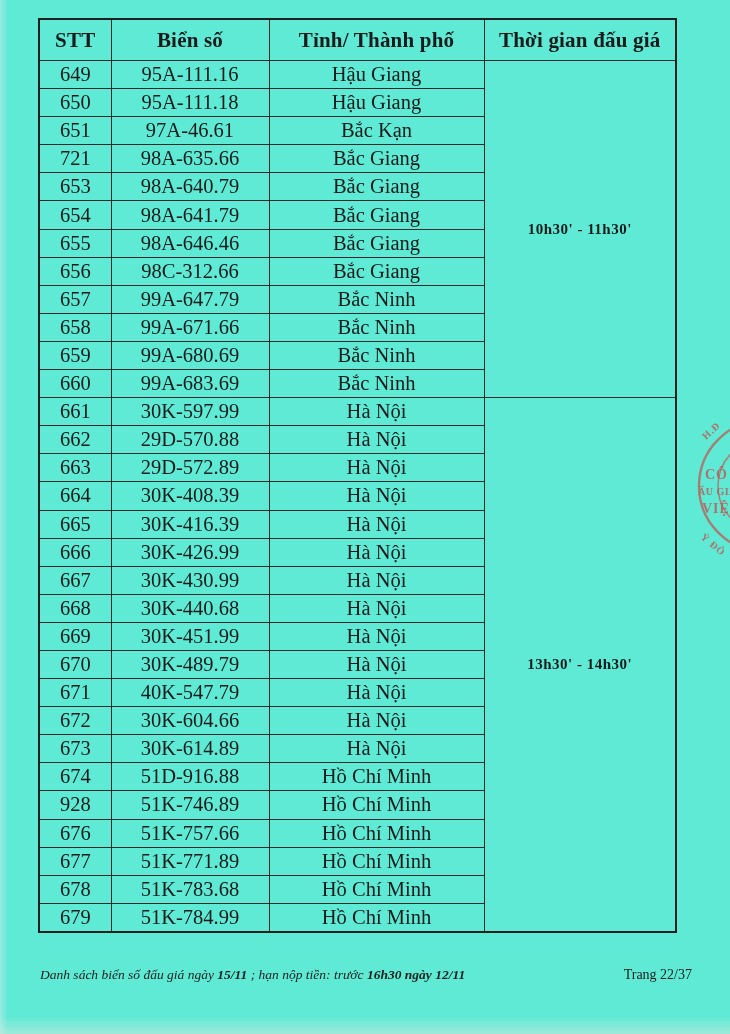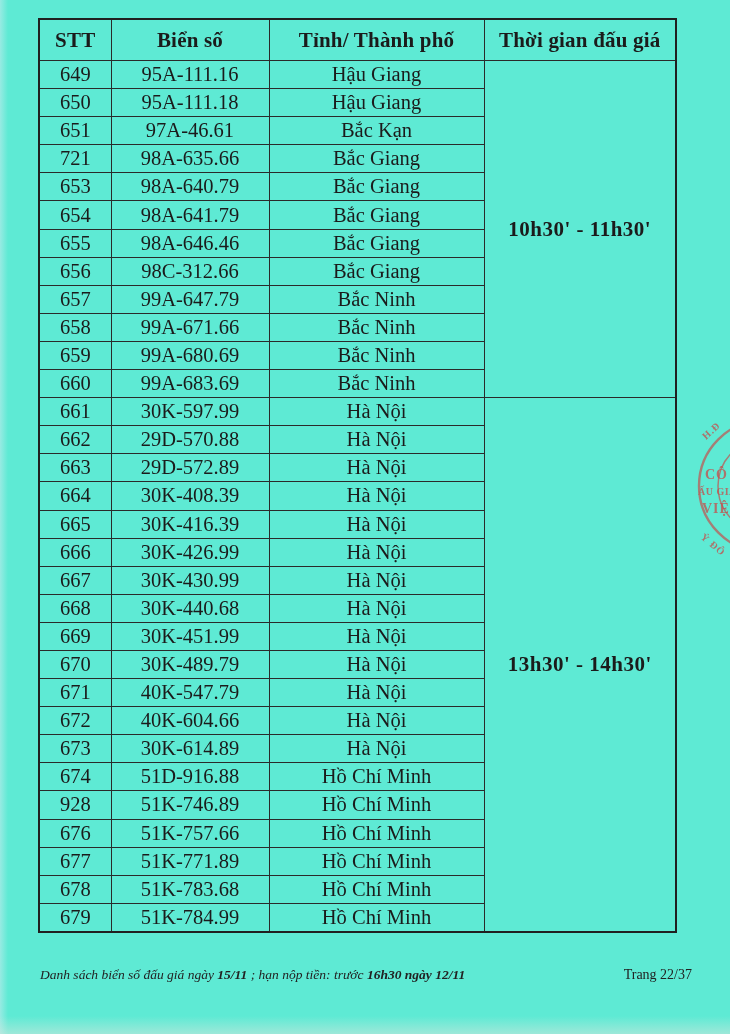--- a/index.html
+++ b/index.html
@@ -45,21 +45,21 @@
     font-size:21px;
     font-weight:bold;
     letter-spacing:0.2px;
   }
   .auction-table tbody td {
     height:27.1px;
     font-size:20.5px;
     font-weight:normal;
   }
   .auction-table tbody td.time-cell {
-    font-size:21px;
+    font-size:15px;
     font-weight:bold;
     letter-spacing:0.5px;
   }
 
   .footer {
     position:absolute; left:40px; right:38px; top:967px;
     display:flex; justify-content:space-between; align-items:flex-end;
   }
   .footer .note {
     margin:0;
@@ -215,21 +215,21 @@
           <td>30K-489.79</td>
           <td>Hà Nội</td>
         </tr>
         <tr>
           <td>671</td>
           <td>40K-547.79</td>
           <td>Hà Nội</td>
         </tr>
         <tr>
           <td>672</td>
-          <td>40K-604.66</td>
+          <td>30K-604.66</td>
           <td>Hà Nội</td>
         </tr>
         <tr>
           <td>673</td>
           <td>30K-614.89</td>
           <td>Hà Nội</td>
         </tr>
         <tr>
           <td>674</td>
           <td>51D-916.88</td>

